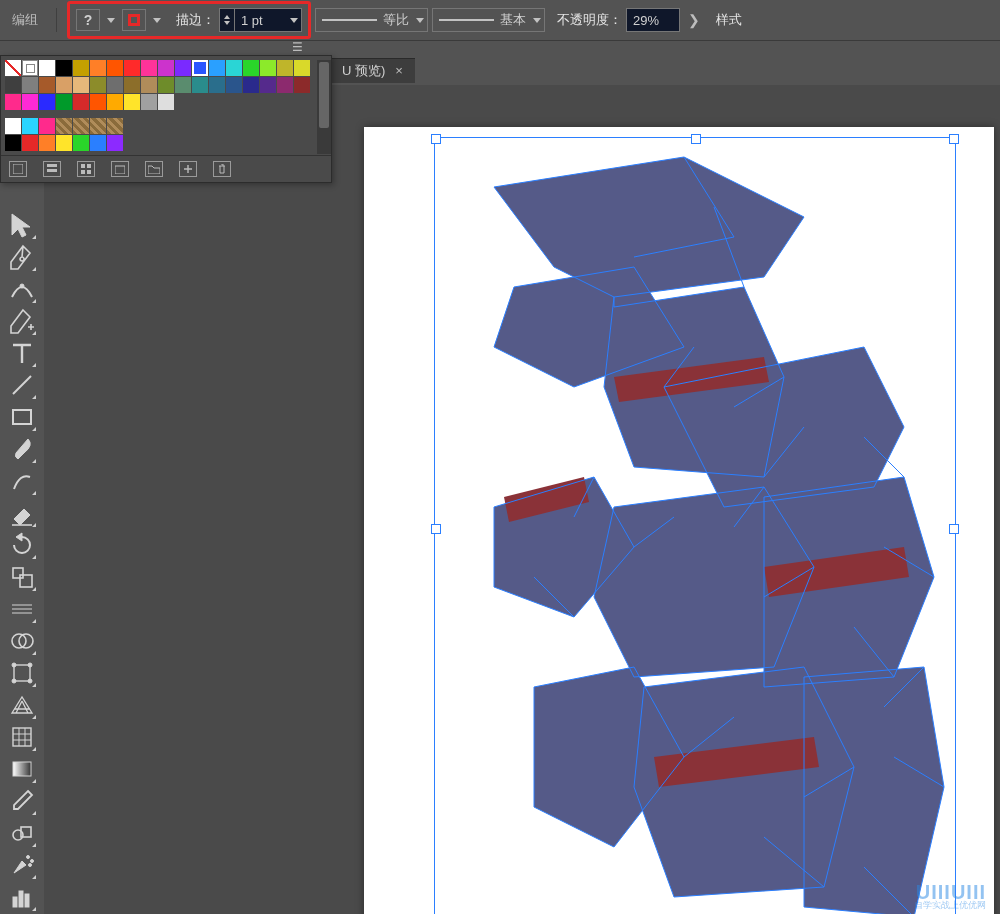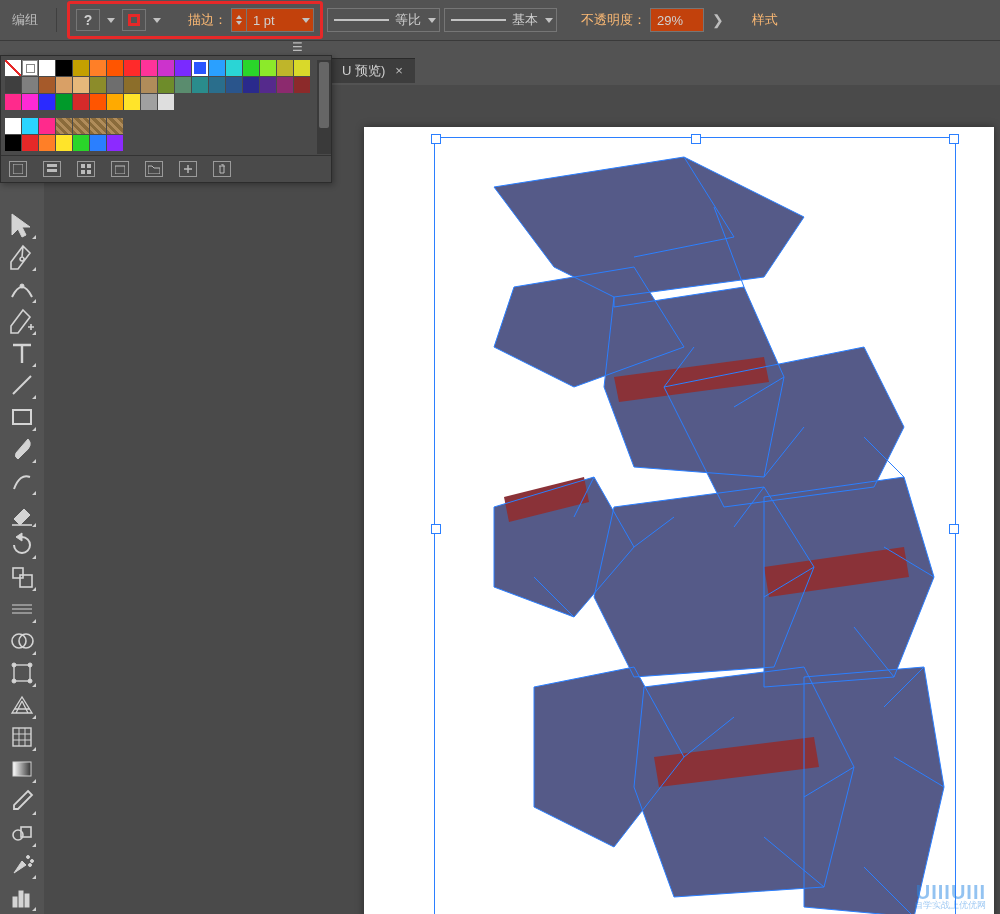--- a/index.html
+++ b/index.html
@@ -81,28 +81,28 @@
     justify-content: center;
     color: #bdbdbd;
   }
   .chev::before {
     content: "";
     border-left: 4px solid transparent;
     border-right: 4px solid transparent;
     border-top: 5px solid #c2c2c2;
   }
   .lab {
-    color: #fdba74;
-    margin-left: 20px;
+    color: #e5e5e5;
+    margin-left: 8px;
   }
   .numfield {
     display: flex;
     align-items: center;
     border: 1px solid #767676;
-    background: #c2410c;
+    background: #0f172a;
     height: 22px;
   }
   .numfield .spin {
     width: 14px;
     display: flex;
     flex-direction: column;
     align-items: center;
     justify-content: center;
     gap: 2px;
     border-right: 1px solid #767676;

